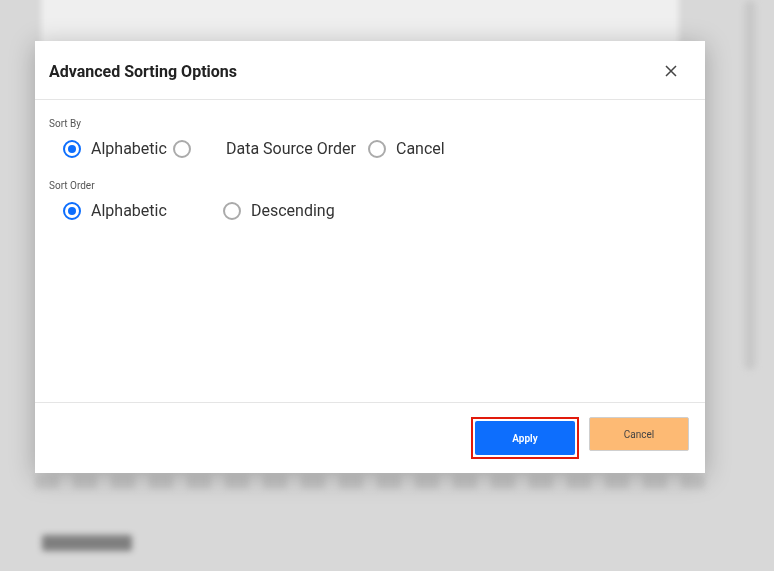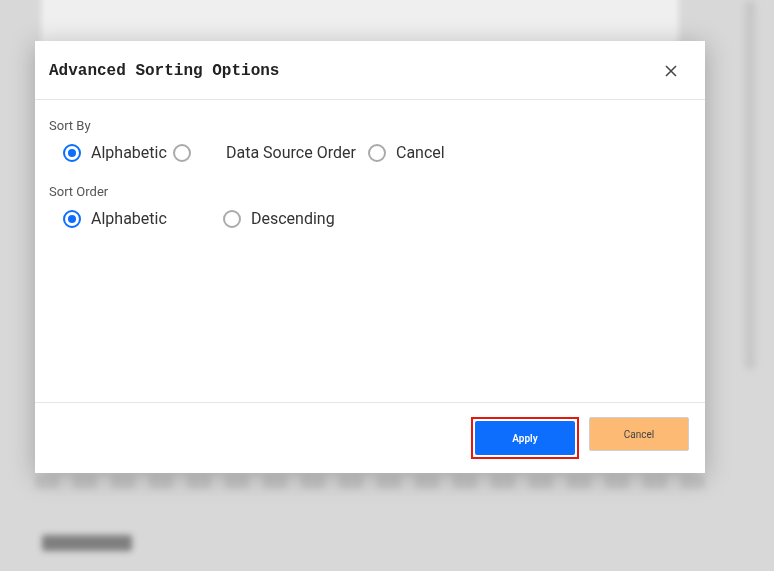--- a/index.html
+++ b/index.html
@@ -77,38 +77,37 @@
       display: flex;
       align-items: center;
       justify-content: space-between;
       padding: 20px 24px 18px 14px;
       border-bottom: 1px solid #e5e5e5;
     }
     .modal-title {
       font-size: 16px;
       font-weight: 700;
       color: #222;
-      font-family: Liberation Mono, monospace;
     }
     .close-btn {
       width: 20px;
       height: 20px;
       display: flex;
       align-items: center;
       justify-content: center;
       cursor: pointer;
       color: #444;
       font-size: 16px;
     }
     .modal-body {
       flex: 1;
       padding: 18px 14px 10px 14px;
     }
     .group-label {
-      font-size: 13px;
+      font-size: 10px;
       color: #555;
       margin-bottom: 10px;
     }
     .radio-row {
       display: flex;
       align-items: center;
       margin-bottom: 22px;
     }
     .radio-option {
       display: flex;

